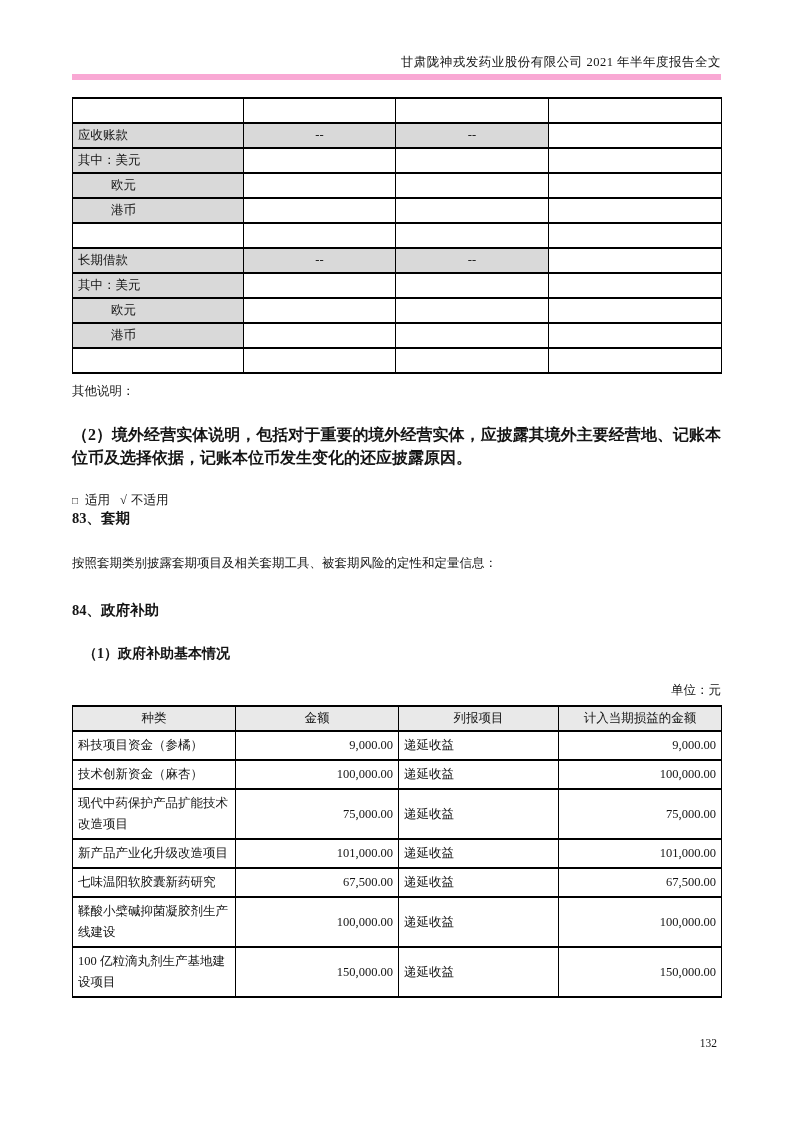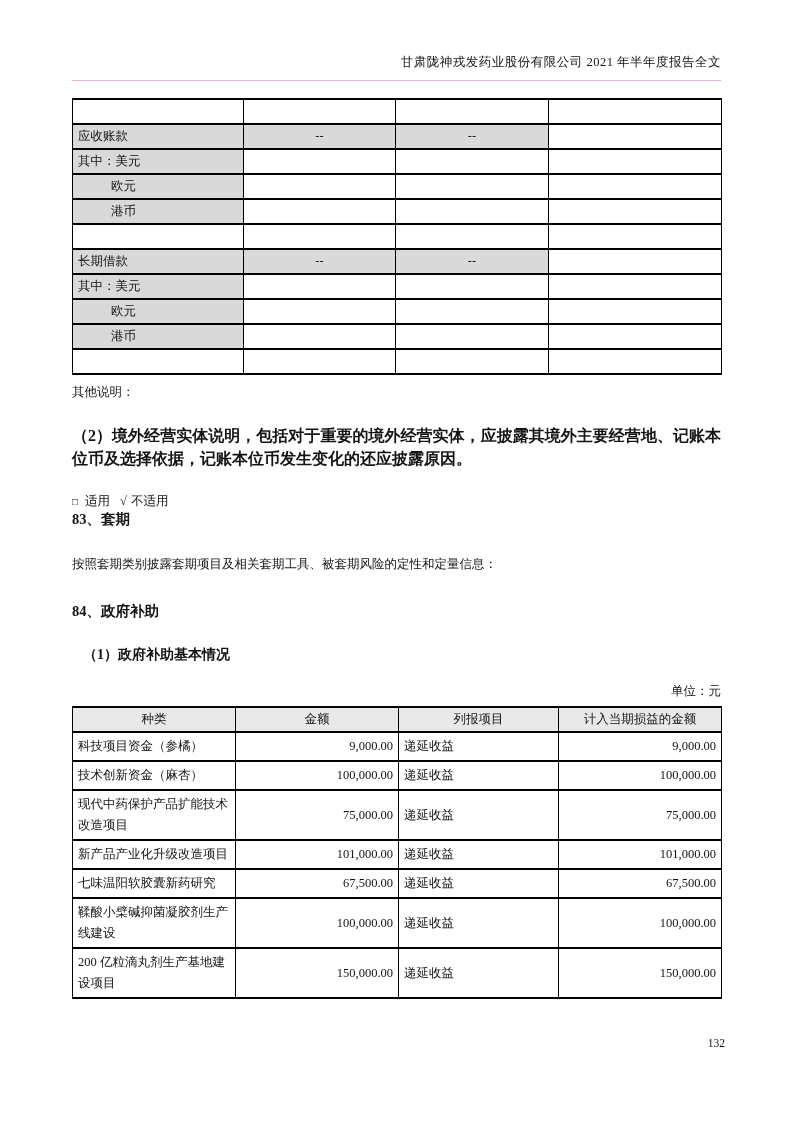--- a/index.html
+++ b/index.html
@@ -9,25 +9,25 @@
     width:793px; height:1122px;
     background:#ffffff;
     font-family:"Liberation Serif","DejaVu Serif",serif;
     color:#141414;
     overflow:hidden;
   }
   .content { padding:0 72px; }
 
   .doc-header {
     padding-top:54px;
-    padding-bottom:9px;
+    padding-bottom:3px;
     text-align:right;
     font-size:12.5px;
     letter-spacing:0.5px;
-    border-bottom:1px solid #f9a8d4;
+    border-bottom:6px solid #f9a8d4;
   }
 
   table { border-collapse:collapse; table-layout:fixed; width:649px; }
 
   .t1 { margin-top:17px;font-family:Liberation Serif, serif; }
   .t1 td {
     border:1px solid #000;
     border-top-width:2px; border-bottom-width:2px;
     height:25px;
     padding:0 5px;
@@ -69,21 +69,21 @@
     background:#e9e9e9;
     font-weight:normal;
     text-align:center;
     height:23px;
   }
   .t2 td { height:23px; line-height:21px; text-align:left;border-radius:12px; }
   .t2 td:nth-child(2), .t2 td:nth-child(4) { text-align:right; }
 
   .pageno {
     position:absolute;
-    top:1037px; right:68px;
+    top:1037px; right:76px;
     font-size:11.5px;
   }
 </style>
 </head>
 <body>
 
 <div class="page">
   <div class="content">
 
     <div class="doc-header">甘肃陇神戎发药业股份有限公司 2021 年半年度报告全文</div>
@@ -225,21 +225,21 @@
         <td>递延收益</td>
         <td>67,500.00</td>
       </tr>
       <tr>
         <td>鞣酸小檗碱抑菌凝胶剂生产线建设</td>
         <td>100,000.00</td>
         <td>递延收益</td>
         <td>100,000.00</td>
       </tr>
       <tr>
-        <td>200 亿粒滴丸剂生产基地建设项目</td>
+        <td>100 亿粒滴丸剂生产基地建设项目</td>
         <td>150,000.00</td>
         <td>递延收益</td>
         <td>150,000.00</td>
       </tr>
     </tbody>
       </table>
 
   </div>
 
   <div class="pageno">132</div>

